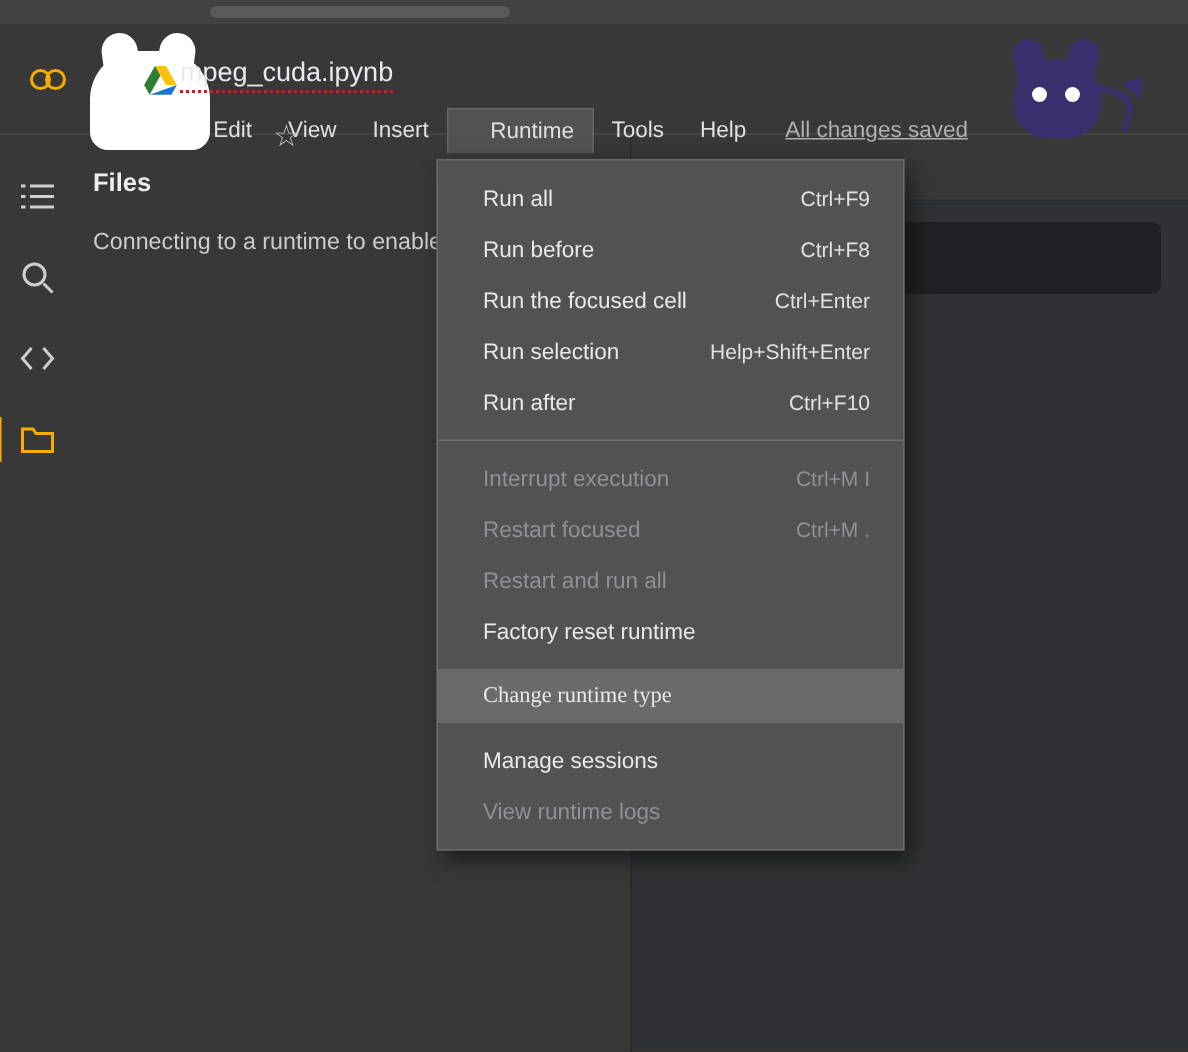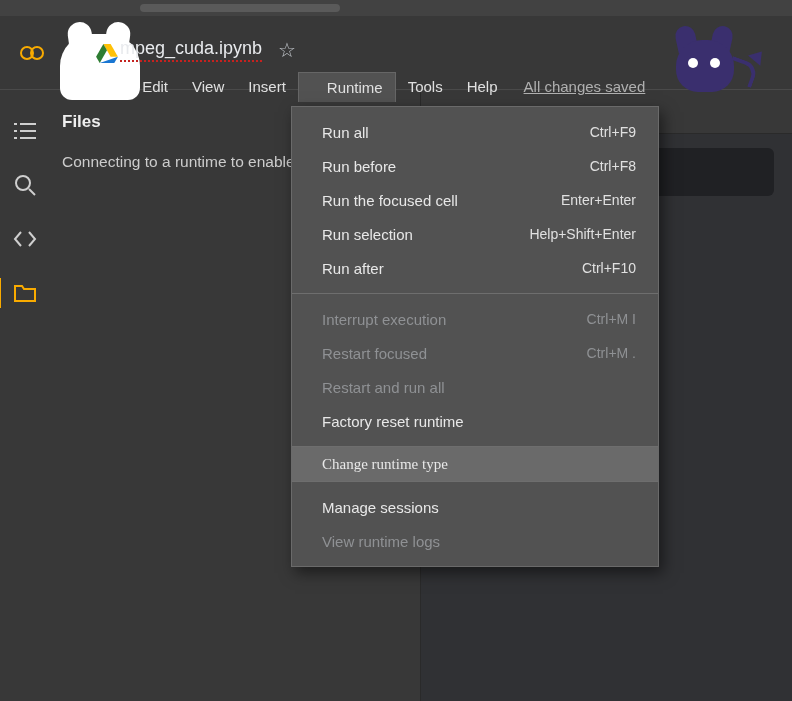--- a/index.html
+++ b/index.html
@@ -58,21 +58,21 @@
   .mascot-white .ear2 { position:absolute; left:56px; top:0; width:24px; height:28px; background:#fff; border-radius:12px 12px 0 0; transform:rotate(8deg);}
 
   .drive-icon {
     position:absolute; left:96px; top:28px; z-index:6;
     width:22px; height:20px;
   }
   .drive-icon svg { width:100%; height:100%; }
 
   .title-wrap {
     position:absolute; left:120px; top:22px; z-index:6;
-    display:flex; align-items:center; gap:16px;
+    display:flex; align-items:center; gap:16px;flex-direction:column;
   }
   .doc-title {
     font-size:18px; color:#e8eaed; font-weight:400;
     border-bottom: 2px dotted #c5221f;
     padding-bottom:1px;
   }
   .star-icon { color:#bdc1c6; font-size:20px; }
 
   .menubar {
     position:absolute; left:82px; top:56px; z-index:4;
@@ -151,21 +151,21 @@
     margin:14px 18px;
     height:48px;
     background:#202124;
     border-radius:6px;
   }
 
   
   .dropdown {
     position:absolute;
     left: 291px; top: 90px;
-    width: 368px;
+    width: 312px;
     background:#525252;
     border:1px solid #6a6a6a;
     box-shadow: 4px 6px 14px rgba(0,0,0,0.5);
     z-index:10;
     font-size:15px;
   }
   .dropdown .sec { padding: 8px 0; }
   .dropdown .row {
     display:flex; justify-content:space-between; align-items:center;
     padding: 7px 22px 7px 30px;
@@ -280,21 +280,21 @@
       <div class="row">
         <span>Run all</span>
         <span class="sc">Ctrl+F9</span>
       </div>
       <div class="row">
         <span>Run before</span>
         <span class="sc">Ctrl+F8</span>
       </div>
       <div class="row">
         <span>Run the focused cell</span>
-        <span class="sc">Enter+Enter</span>
+        <span class="sc">Ctrl+Enter</span>
       </div>
       <div class="row">
         <span>Run selection</span>
         <span class="sc">Help+Shift+Enter</span>
       </div>
       <div class="row">
         <span>Run after</span>
         <span class="sc">Ctrl+F10</span>
       </div>
     </div>

